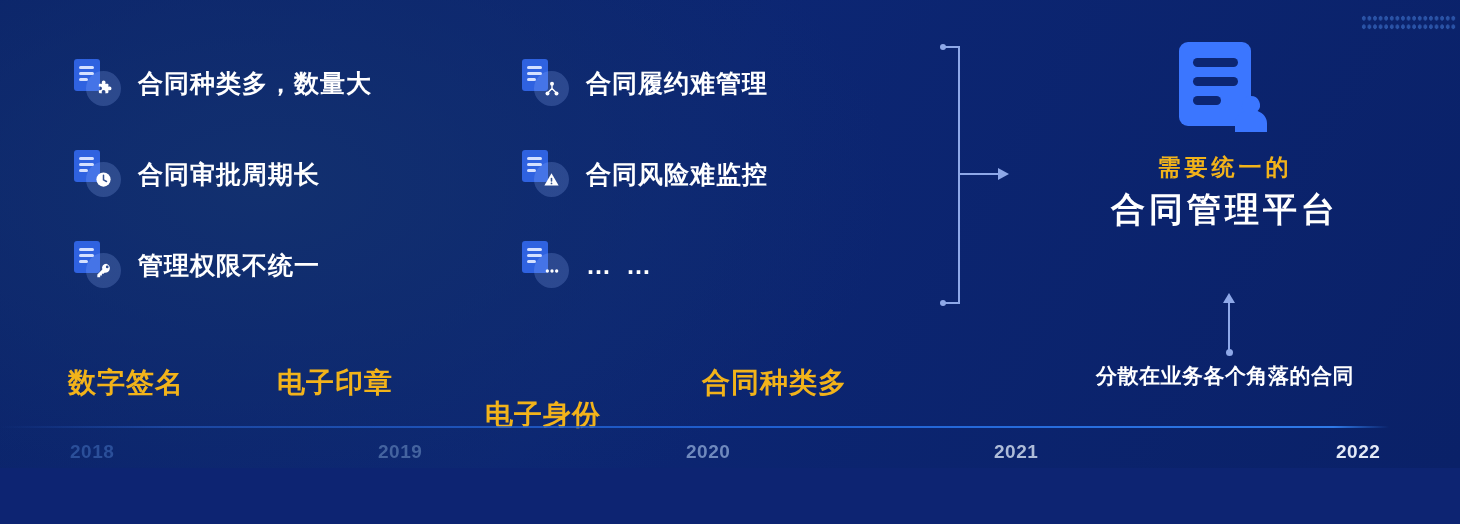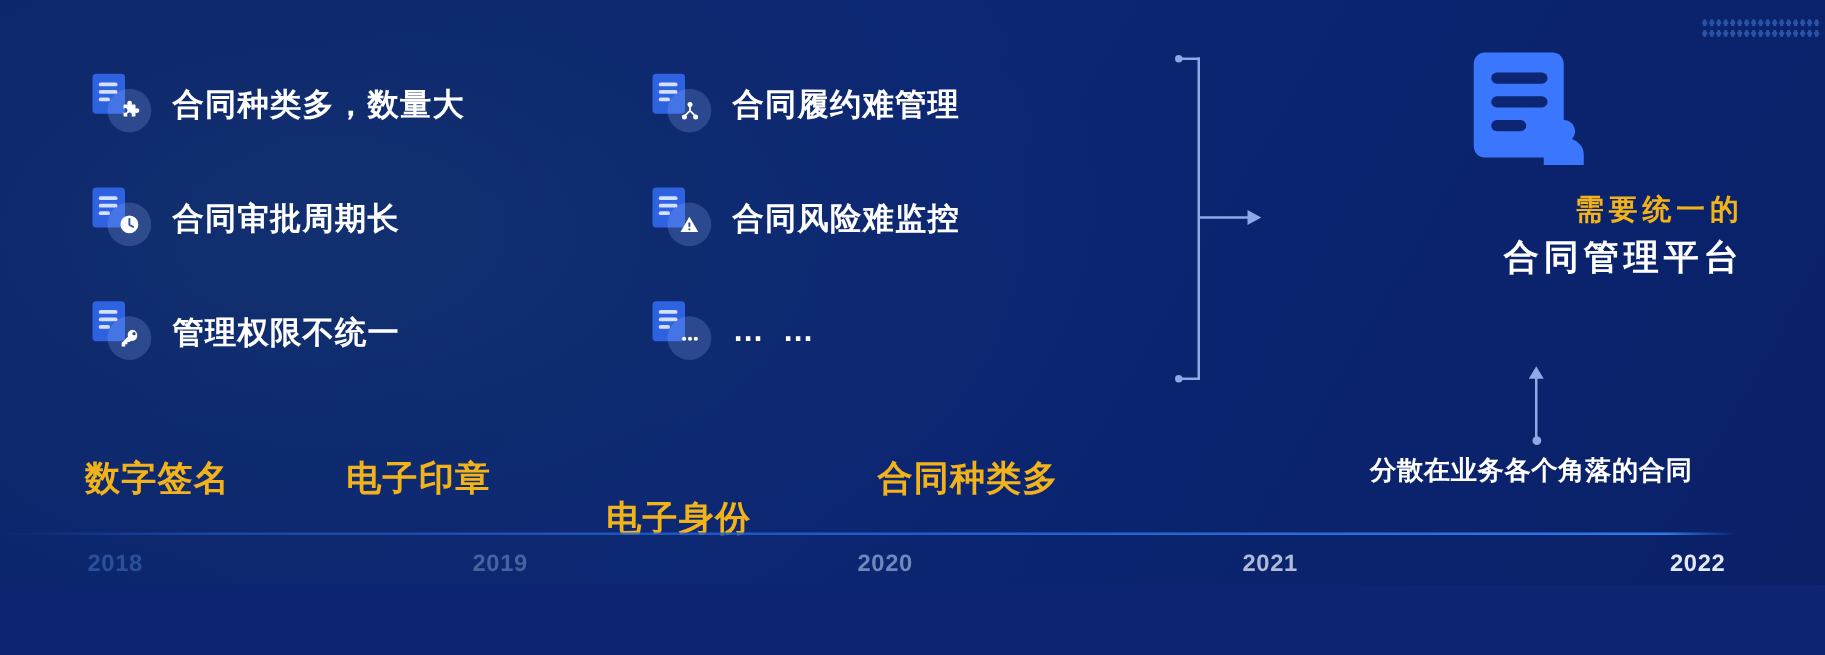--- a/index.html
+++ b/index.html
@@ -62,35 +62,35 @@
   .bracket .dot{position:absolute;width:6px;height:6px;border-radius:50%;background:#8ea8e8;left:2px;}
   .bracket .dot.t{top:4px;}
   .bracket .dot.b{top:260px;}
   .bracket .arrow{position:absolute;left:21px;top:133px;width:48px;height:2px;background:#8ea8e8;}
   .bracket .arrow:after{
     content:"";position:absolute;right:-2px;top:-5px;
     border-left:11px solid #8ea8e8;border-top:6px solid transparent;border-bottom:6px solid transparent;
   }
 
   
-  .hero{position:absolute;left:1055px;top:42px;width:340px;text-align:right;}
+  .hero{position:absolute;left:1055px;top:42px;width:340px;text-align:center;}
   .hero .bigicon{width:100px;height:96px;margin:0 auto 14px;position:relative;}
   .hero .bigicon .page{
     position:absolute;left:4px;top:0;width:72px;height:84px;background:#3b76ff;border-radius:9px;
   }
   .hero .bigicon .page i{position:absolute;left:14px;height:9px;border-radius:5px;background:#0c2673;display:block;}
   .hero .bigicon .page i:nth-child(1){top:16px;width:45px;}
   .hero .bigicon .page i:nth-child(2){top:35px;width:45px;}
   .hero .bigicon .page i:nth-child(3){top:54px;width:28px;}
   .hero .bigicon .person{position:absolute;right:0;bottom:0;width:48px;height:48px;}
   .hero .sub{
     color:#f2b31a;font-size:23px;font-weight:bold;letter-spacing:4px;margin-bottom:8px;white-space:nowrap;
   }
   .hero .title{
-    color:#ffffff;font-size:28px;font-weight:bold;letter-spacing:4px;white-space:nowrap;line-height:1.08;
+    color:#ffffff;font-size:34px;font-weight:bold;letter-spacing:4px;white-space:nowrap;line-height:1.08;
   }
 
   
   .uparrow{position:absolute;left:1222px;top:293px;width:14px;height:62px;}
   .uparrow .shaft{position:absolute;left:6px;top:8px;width:2px;height:50px;background:#8ea8e8;}
   .uparrow .head{
     position:absolute;left:1px;top:0;width:0;height:0;
     border-bottom:10px solid #8ea8e8;border-left:6px solid transparent;border-right:6px solid transparent;
   }
   .uparrow .dot{position:absolute;left:3.5px;bottom:-1px;width:7px;height:7px;border-radius:50%;background:#8ea8e8;}

